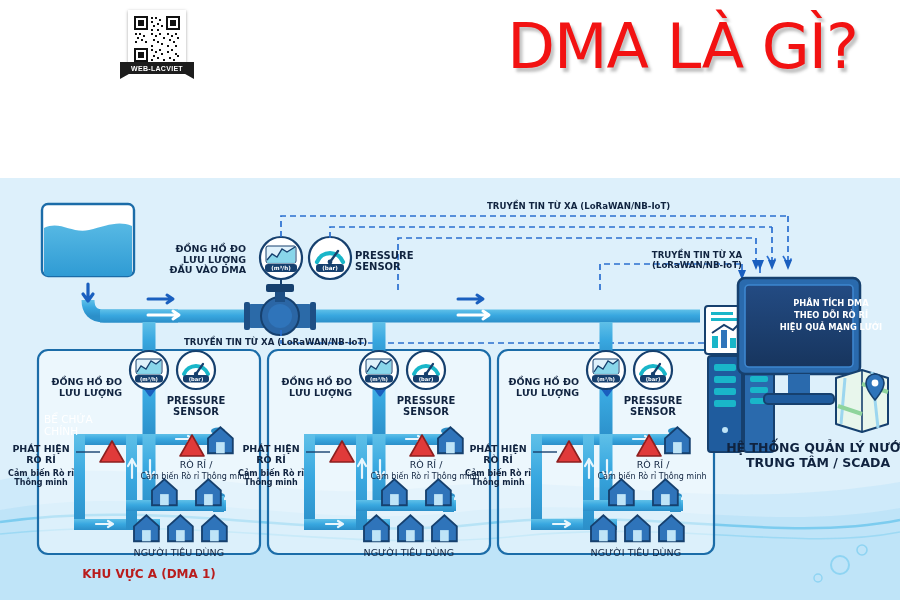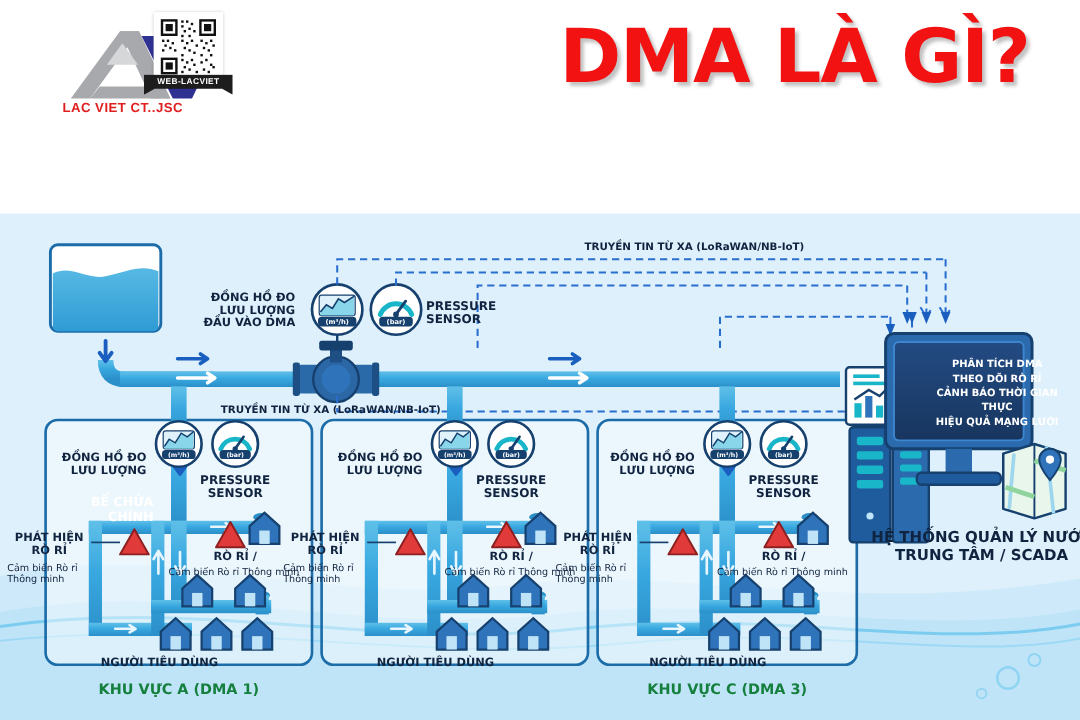--- a/index.html
+++ b/index.html
@@ -37,21 +37,21 @@
     width: 74px; height: 17px; background: #1d1d1d;
     display: flex; align-items: center; justify-content: center;
     clip-path: polygon(0 0,100% 0,100% 100%,88% 70%,12% 70%,0 100%);
   }
   .qr-ribbon span {
     font-size: 7px; color: #fff; font-weight: bold; letter-spacing: .3px;
     margin-bottom: 4px;
   }
   .main-title {
     position: absolute; right: 42px; top: 16px;
-    font-size: 62px; font-weight: bold; color: #f21212;
+    font-size: 62px; font-weight: normal; color: #f21212;
     letter-spacing: -1px; line-height: 1;
     text-shadow: 3px 4px 3px rgba(120,120,120,.45);
     font-family: "DejaVu Sans", sans-serif;
   }
 
   
   .banner {
     position: absolute; top: 122px; left: 0; width: 900px; height: 56px;
     background: #1b3f72;
     display: flex; align-items: center; justify-content: center;
@@ -73,64 +73,54 @@
   .diagram { position: absolute; inset: 0; }
 
   
   .lbl {
     position: absolute;
     color: #10233f;
     font-family: "DejaVu Sans", sans-serif;
     line-height: 1.12;
   }
   .t-reservoir {
-    color: #ffffff; font-weight: bold; font-size: 10.5px;
-    text-align: right; width: 84px;
+    color: #ffffff; font-weight: normal; font-size: 10.5px;
+    text-align: left; width: 84px;
   }
   .t-inlet {
     font-size: 9.5px; font-weight: bold; text-align: right; width: 120px;
   }
   .t-press { font-size: 10px; font-weight: bold; }
   .t-remote { font-size: 8.6px; font-weight: bold; }
   .t-flow { font-size: 9.5px; font-weight: bold; text-align: right; width: 78px; }
   .t-leakcap { font-size: 9.5px; font-weight: bold; text-align: center; width: 70px; }
-  .t-leaksub { font-size: 8px; text-align: left; width: 70px; font-weight: normal; }
-  .t-rori { font-size: 9.5px; font-weight: bold; text-align: center; width: 140px; }
+  .t-leaksub { font-size: 8px; text-align: center; width: 70px; font-weight: bold; }
+  .t-rori { font-size: 9.5px; font-weight: normal; text-align: center; width: 140px; }
   .t-rorisub { font-size: 8px; text-align: center; width: 150px; }
-  .t-cons { font-size: 9.5px; font-weight: bold; text-align: left; width: 140px; }
+  .t-cons { font-size: 9.5px; font-weight: normal; text-align: right; width: 140px; }
   .t-zone {
     font-size: 12px; font-weight: bold; text-align: center; width: 220px;
-    color: #15803d;
+    color: #b91c1c;
   }
   .t-scada {
     font-size: 12.5px; font-weight: bold; text-align: center; width: 210px;
     color: #10233f; line-height: 1.2;
   }
   .t-mon {
     position: absolute; color: #ffffff; font-weight: bold;
     font-size: 8.3px; text-align: center; width: 112px; line-height: 1.45;
     font-family: "DejaVu Sans", sans-serif;
   }
 </style>
 </head>
 <body>
 
 <div class="page">
 
   <div class="header">
-    <div class="logo-wrap">
-      <svg class="logo-mark" width="140" height="62" viewBox="0 0 140 62">
-        <polygon points="3,58 44,2 60,2 19,58" fill="#a7a9ac"></polygon>
-        <polygon points="44,2 60,2 86,58 70,58" fill="#a7a9ac"></polygon>
-        <polygon points="19,58 86,58 80,48 27,48" fill="#a7a9ac"></polygon>
-        <polygon points="62,6 78,6 98,50 113,6 129,6 104,58 88,58" fill="#2e3192"></polygon>
-        <polygon points="33,30 46,12 59,30 46,30" fill="#d6d7d9"></polygon>
-      </svg>
-      <div class="logo-text">LAC VIET CT..JSC</div>
-    </div>
 
     <div class="qr-wrap">
       <div class="qr-box">
         <svg width="50" height="50" viewBox="0 0 50 50">
           <rect width="50" height="50" fill="#fff"></rect>
           <g fill="#111">
             <rect x="2" y="2" width="14" height="14"></rect>
               <rect x="4" y="4" width="10" height="10" fill="#fff"></rect>
               <rect x="6" y="6" width="6" height="6"></rect>
             <rect x="34" y="2" width="14" height="14"></rect>
@@ -565,20 +555,24 @@
       <div>ĐẦU VÀO DMA</div>
     </div>
 
     <div class="lbl t-press" style="left:355px; top:72px;">
       <div>PRESSURE</div>
       <div>SENSOR</div>
     </div>
 
     <div class="lbl t-remote" style="left:487px; top:24px;">TRUYỀN TIN TỪ XA (LoRaWAN/NB-IoT)</div>
 
+    <div class="lbl t-remote" style="left:626px; top:73px; text-align:center; width:142px;">
+      <div>TRUYỀN TIN TỪ XA</div>
+      <div>(LoRaWAN/NB-IoT)</div>
+    </div>
 
     <div class="lbl t-remote" style="left:184px; top:160px;">TRUYỀN TIN TỪ XA (LoRaWAN/NB-IoT)</div>
 
     <div class="lbl t-flow" style="left:44px; top:199px;">
       <div>ĐỒNG HỒ ĐO</div>
       <div>LƯU LƯỢNG</div>
     </div>
     <div class="lbl t-press" style="left:153px; top:217px; text-align:center; width:86px;">
       <div>PRESSURE</div>
       <div>SENSOR</div>
@@ -628,26 +622,24 @@
       <div>PHÁT HIỆN</div>
       <div>RÒ RỈ</div>
     </div>
     <div class="lbl t-leaksub" style="left:463px; top:292px;">
       <div>Cảm biến Rò rỉ</div>
       <div>Thông minh</div>
     </div>
     <div class="lbl t-rori" style="left:583px; top:282px;">RÒ RỈ /</div>
     <div class="lbl t-rorisub" style="left:577px; top:295px;">Cảm biến Rò rỉ Thông minh</div>
     <div class="lbl t-cons" style="left:541px; top:370px;">NGƯỜI TIÊU DÙNG</div>
-    <div class="lbl t-zone" style="left:496px; top:390px;">KHU VỰC C (DMA 3)</div>
 
     <div class="t-mon" style="left:743px; top:119px;margin-left:32px;">
       <div>PHÂN TÍCH DMA</div>
       <div>THEO DÕI RÒ RỈ</div>
-      <div>CẢNH BÁO THỜI GIAN THỰC</div>
       <div>HIỆU QUẢ MẠNG LƯỚI</div>
     </div>
 
     <div class="lbl t-scada" style="left:713px; top:262px;">
       <div>HỆ THỐNG QUẢN LÝ NƯỚC</div>
       <div>TRUNG TÂM / SCADA</div>
     </div>
 
   </div>
 </div>

